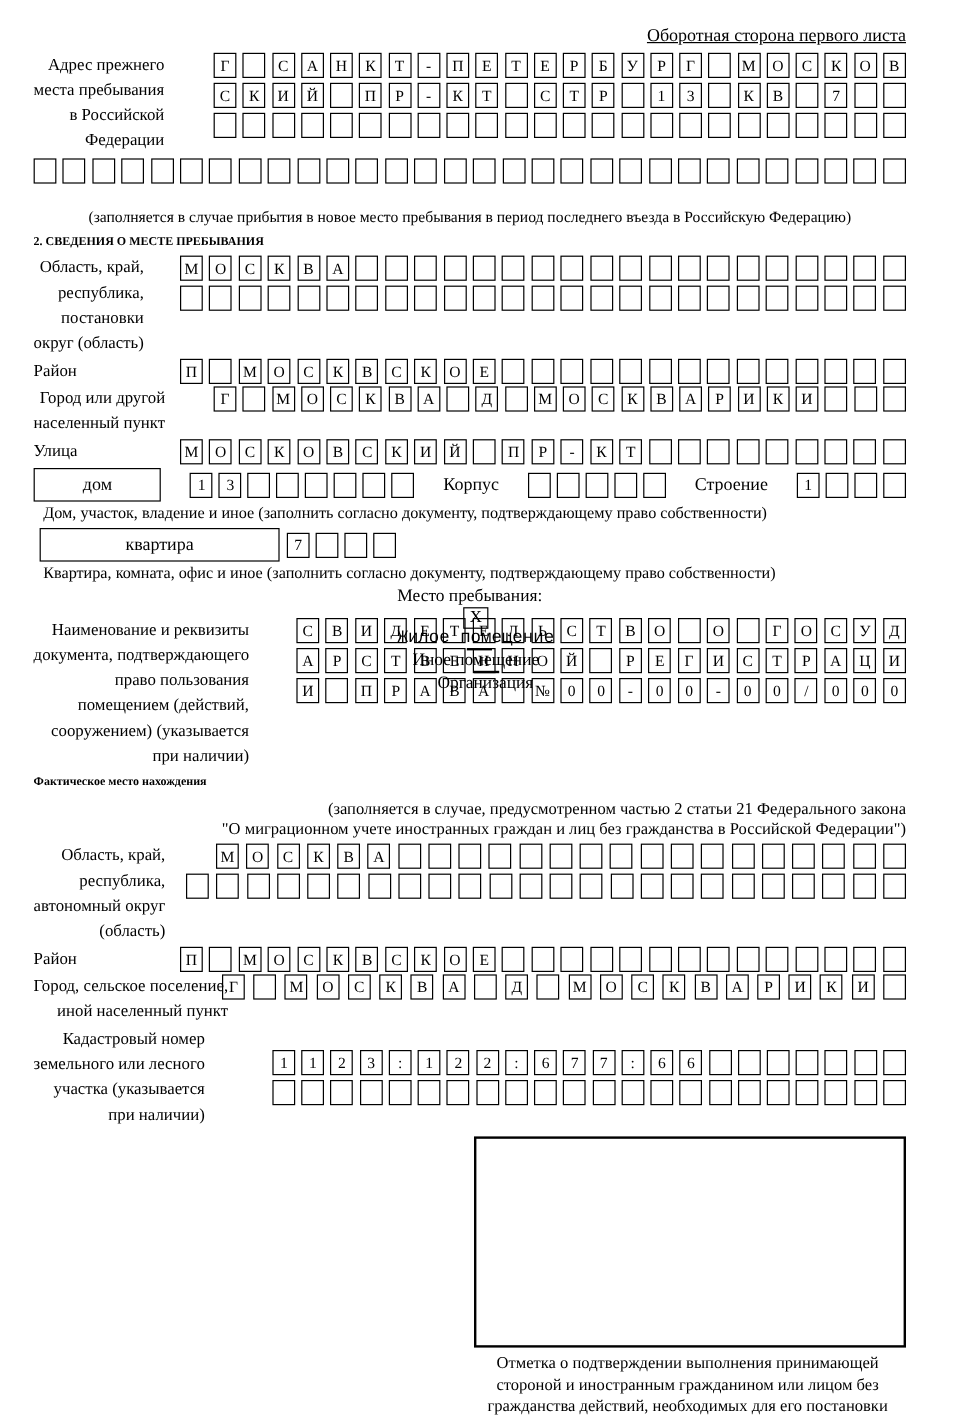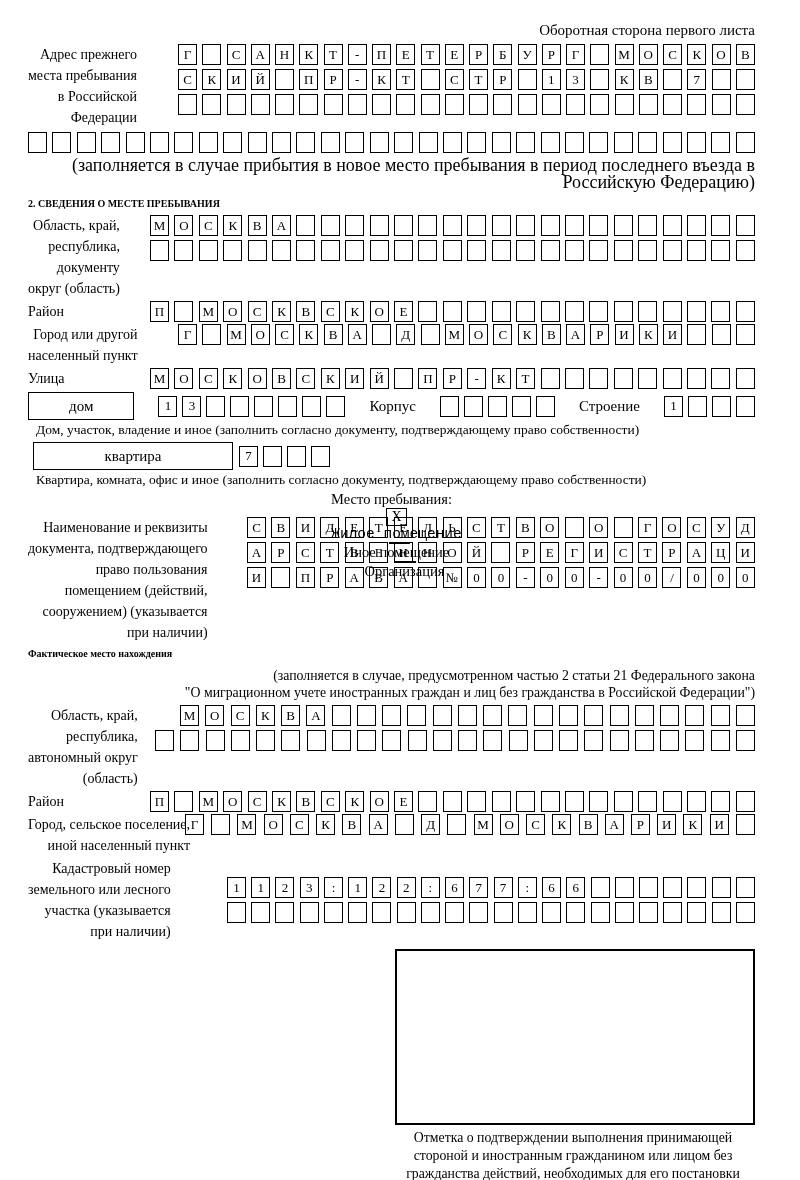--- a/index.html
+++ b/index.html
@@ -1,32 +1,32 @@
 <!DOCTYPE html>
 <html><head>
 <meta charset="utf-8">
 <style>
   html,body{margin:0;padding:0;background:#fff;}
   body{width:800px;height:1180px;overflow:hidden;color:#000;
        font-family:"Liberation Serif", serif;}
   .page{padding:22px 45px 0 28px;width:727px;}
-  .hdr{ text-align:right; font-size:15px; height:18px; }
+  .hdr{ text-align:right; font-size:15px; height:18px;text-decoration:underline; }
   .group{display:flex;text-align:right; }
   .glabel{font-size:14px; line-height:21px;}
   .glabel .tline{white-space:nowrap;}
   .rows{flex:1 1 auto; min-width:0; display:flex; flex-direction:column;
         align-items:flex-end; row-gap:4px;}
   .boxrow{flex:0 0 auto; display:flex; justify-content:space-between;}
   .box{flex:0 0 19px; width:19px; height:21px; border:1.7px solid #000;
        box-sizing:border-box; display:flex; align-items:center; justify-content:center;
        font-size:13px; font-family:inherit;}
   .w577{width:577px;} .w727{width:727px;} .w605{width:605px;} .w508{width:508px;}
   .w575{width:575px;} .w600{width:600px;} .w570{width:570px;} .w528{width:528px;}
   .mt2{margin-top:2px;} .mt4{margin-top:4px;}
-  .note{font-size:18px; line-height:17px; text-align:right; margin-top:4px;}
+  .note{font-size:13px; line-height:17px; text-align:center; margin-top:19px;}
   .note-left{font-size:13.5px; line-height:18px; margin-left:8px;}
   .sect-title{font-size:10px; font-weight:bold; text-align:left; line-height:22px;}
   .houserow{display:flex; justify-content:space-between; align-items:center; height:30px;gap:24px;}
   .widebox{border:1.8px solid #000; box-sizing:border-box; height:28px;
            display:flex; align-items:center; justify-content:center; font-size:15px;}
   .dom{width:168px;} .kv{width:200px;}
   .cells{display:flex; gap:5px;}
   .inline-lbl{font-size:15px;}
   .aptrow{display:flex; align-items:center; height:30px;}
   .stayrow{display:flex; align-items:center; font-size:14.5px; height:24px; margin-top:2px;flex-direction:column;}
@@ -167,21 +167,21 @@
       <span class="box"></span>
     </div>
   <div class="note">(заполняется в случае прибытия в новое место пребывания в период последнего въезда в Российскую Федерацию)</div>
 
   <div class="sect-title mt2">2. СВЕДЕНИЯ О МЕСТЕ ПРЕБЫВАНИЯ</div>
 
   <div class="group">
     <div class="glabel">
         <div class="tline">Область, край,</div>
         <div class="tline">республика,</div>
-        <div class="tline">документу</div>
+        <div class="tline">постановки</div>
         <div class="tline">округ (область)</div>
       </div>
     <div class="rows">
       <div class="boxrow w605">
           <span class="box">М</span>
           <span class="box">О</span>
           <span class="box">С</span>
           <span class="box">К</span>
           <span class="box">В</span>
           <span class="box">А</span>

